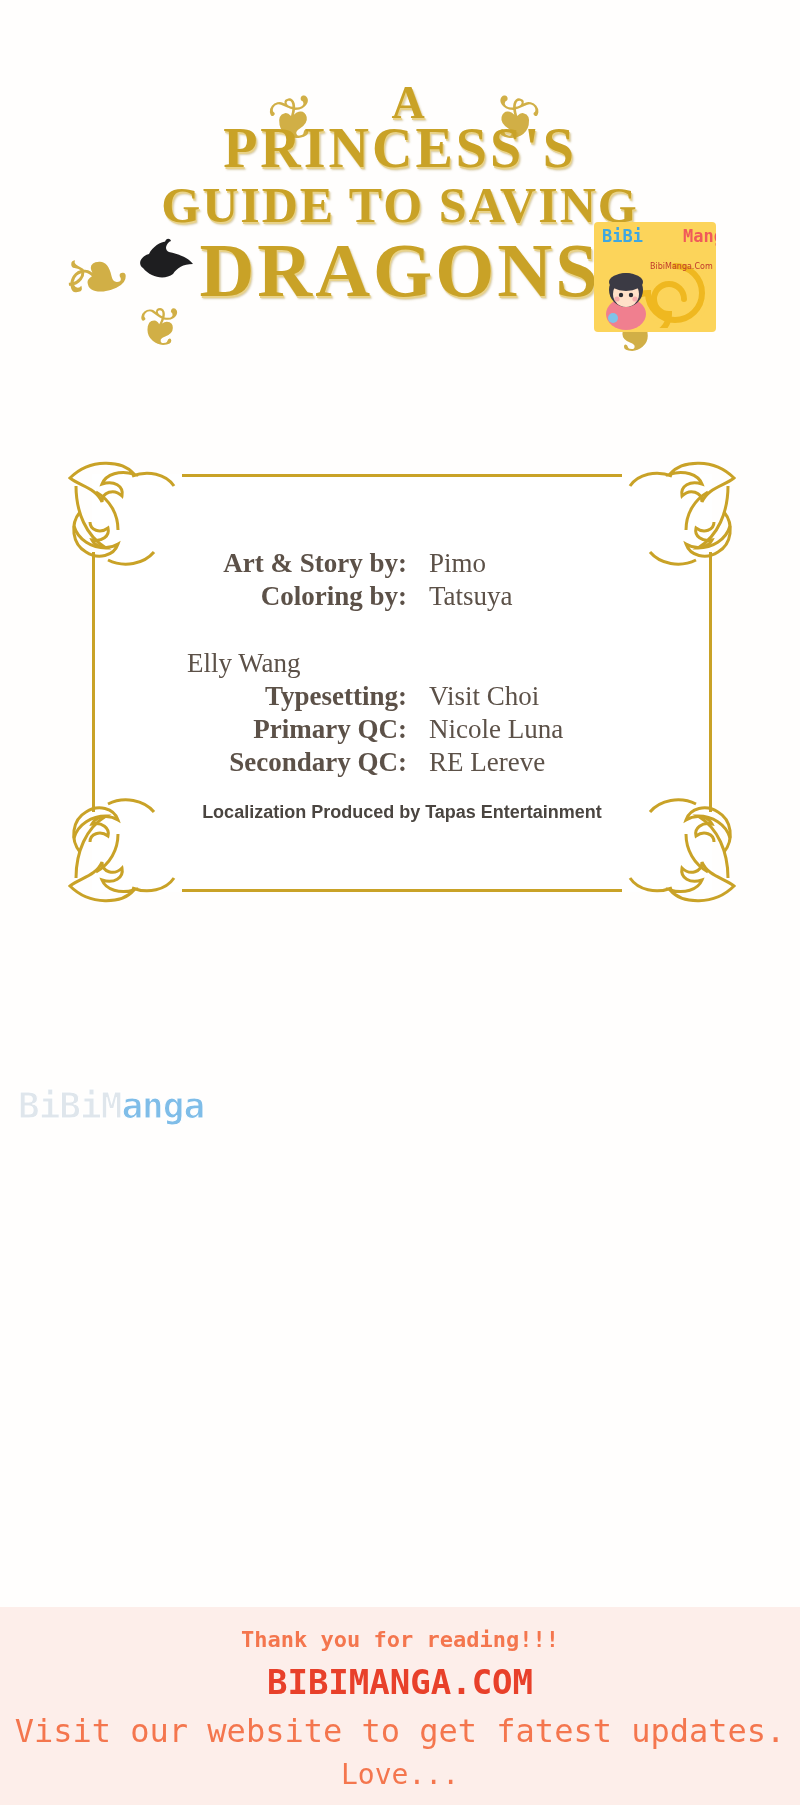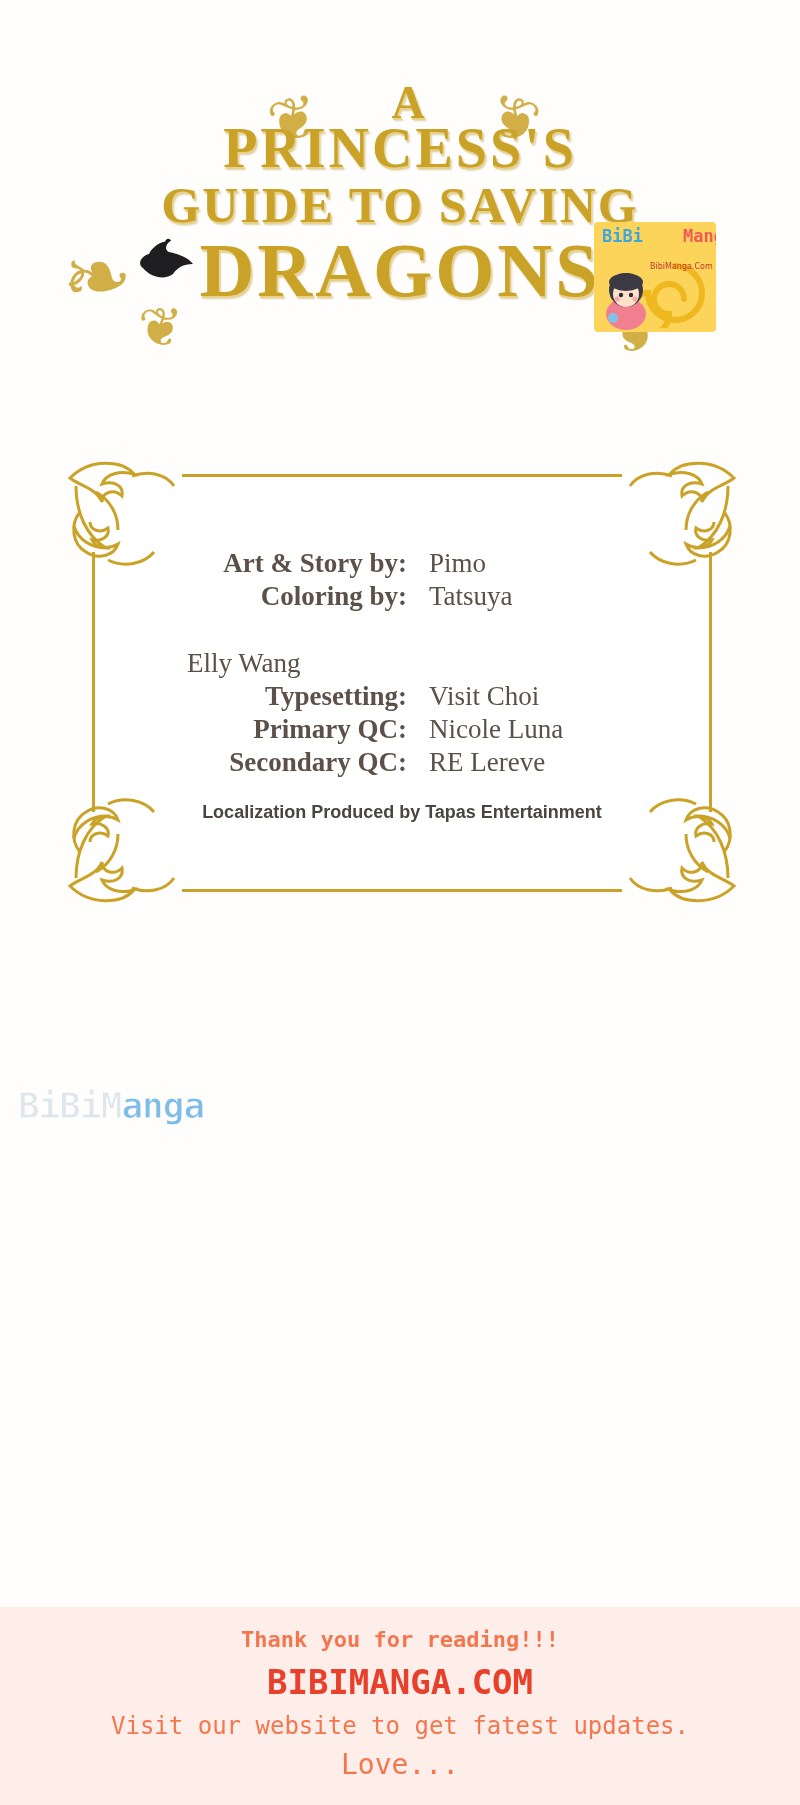--- a/index.html
+++ b/index.html
@@ -243,21 +243,21 @@
     letter-spacing: 0px;
   }
   .footer .f-site {
     margin-top: 10px;
     font-size: 34px;
     font-weight: bold;
     color: #e8402a;
   }
   .footer .f-visit {
     margin-top: 10px;
-    font-size: 24px;
+    font-size: 32px;
     color: #f4764e;
   }
   .footer .f-love {
     margin-top: 8px;
     font-size: 28px;
     color: #f4764e;
   }
 </style>
 </head>
 <body>

